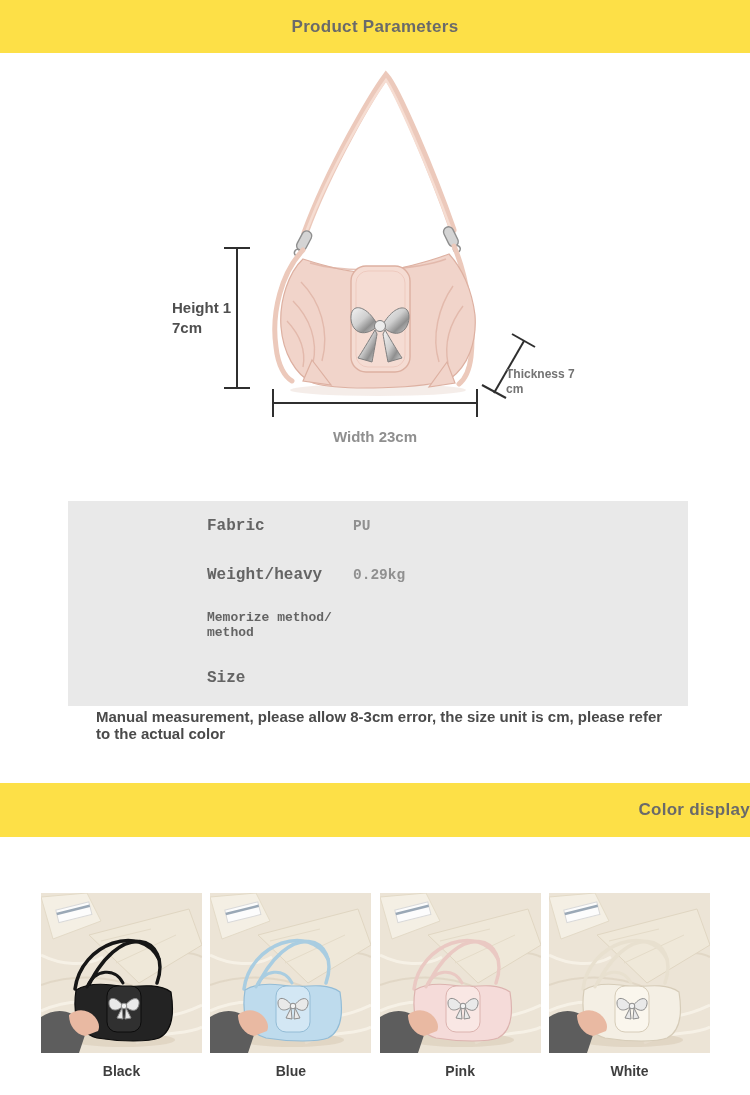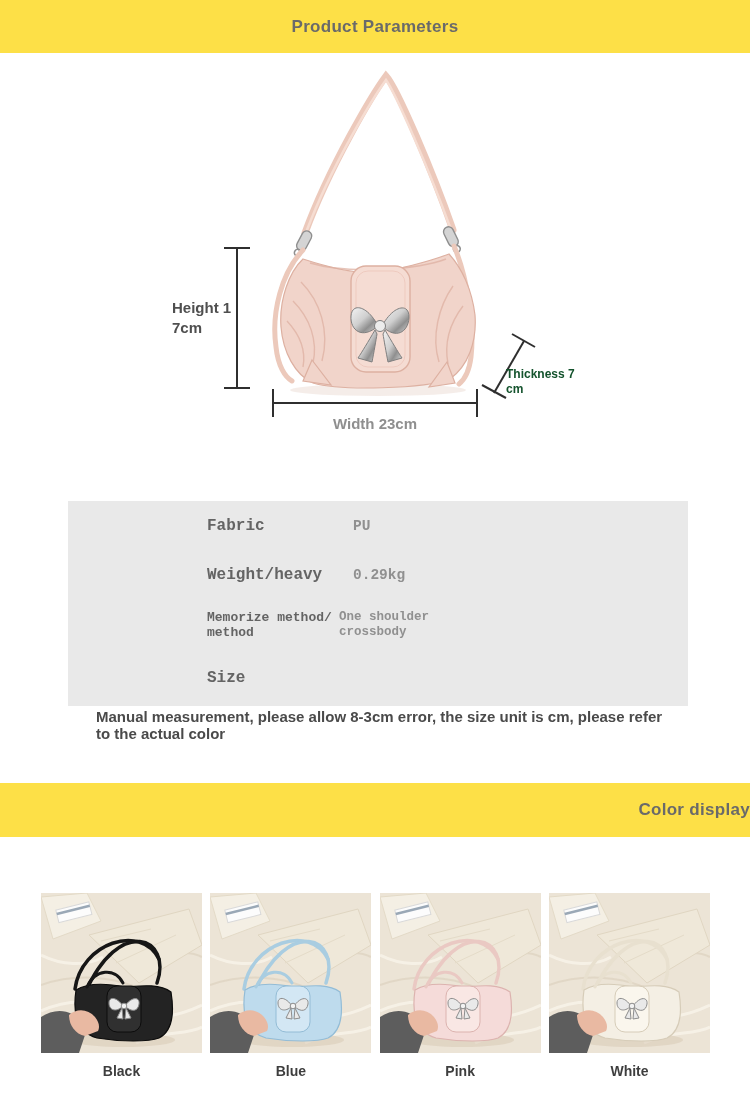--- a/index.html
+++ b/index.html
@@ -8,22 +8,22 @@
   
   .banner{width:750px;background:#fde047;display:flex;align-items:center;justify-content:center;}
   .banner-top{height:53px;}
   .banner-colors{height:54px;margin-top:41px;justify-content:flex-end;}
   .banner-text{font-size:17px;font-weight:bold;color:#6a6a6a;letter-spacing:.3px;}
   
   .hero{position:relative;width:750px;height:448px;}
   .hero svg{position:absolute;left:0;top:0;}
   .dim-label{position:absolute;font-weight:bold;}
   .dim-height{left:172px;top:245px;width:70px;font-size:15px;line-height:20px;color:#4f4f4f;}
-  .dim-width{left:273px;top:362px;width:204px;text-align:center;font-size:15px;color:#8f8f8f;}
-  .dim-thickness{left:506px;top:314px;width:80px;font-size:12px;line-height:15px;color:#14532d;}
+  .dim-width{left:273px;top:375px;width:204px;text-align:center;font-size:15px;color:#8f8f8f;}
+  .dim-thickness{left:506px;top:314px;width:80px;font-size:12px;line-height:15px;color:#737373;}
   .dim-label span{display:block;}
   
   .spec-table{margin-left:68px;width:620px;background:#e9e9e9;font-family:Liberation Mono, monospace;}
   .spec-row{display:flex;align-items:center;}
   .spec-row.r1{height:49px;}.spec-row.r2{height:50px;}.spec-row.r3{height:50px;}.spec-row.r4{height:56px;}
   .spec-label{width:132px;margin-left:139px;color:#646464;font-weight:bold;}
   .spec-label.lg{font-size:16px;}
   .spec-label.sm{font-size:13px;line-height:15px;}
   .spec-value{flex:1;color:#909090;font-weight:bold;}
   .spec-value.lg{font-size:14.5px;padding-left:14px;}
@@ -152,21 +152,20 @@
     </div>
     <div class="spec-row r2">
       <div class="spec-label lg">Weight/heavy</div>
       <div class="spec-value lg">0.29kg</div>
     </div>
     <div class="spec-row r3">
       <div class="spec-label sm">
         <span class="vline">Memorize method/</span>
         <span class="vline">method</span>
       </div>
-      <div class="spec-value sm">One shoulder crossbody</div>
     </div>
     <div class="spec-row r4">
       <div class="spec-label lg">Size</div>
     </div>
   </div>
 
   <div class="note">
     <span>Manual measurement, please allow 8-3cm error, the size unit is cm, please refer</span>
     <span>to the actual color</span>
   </div>

